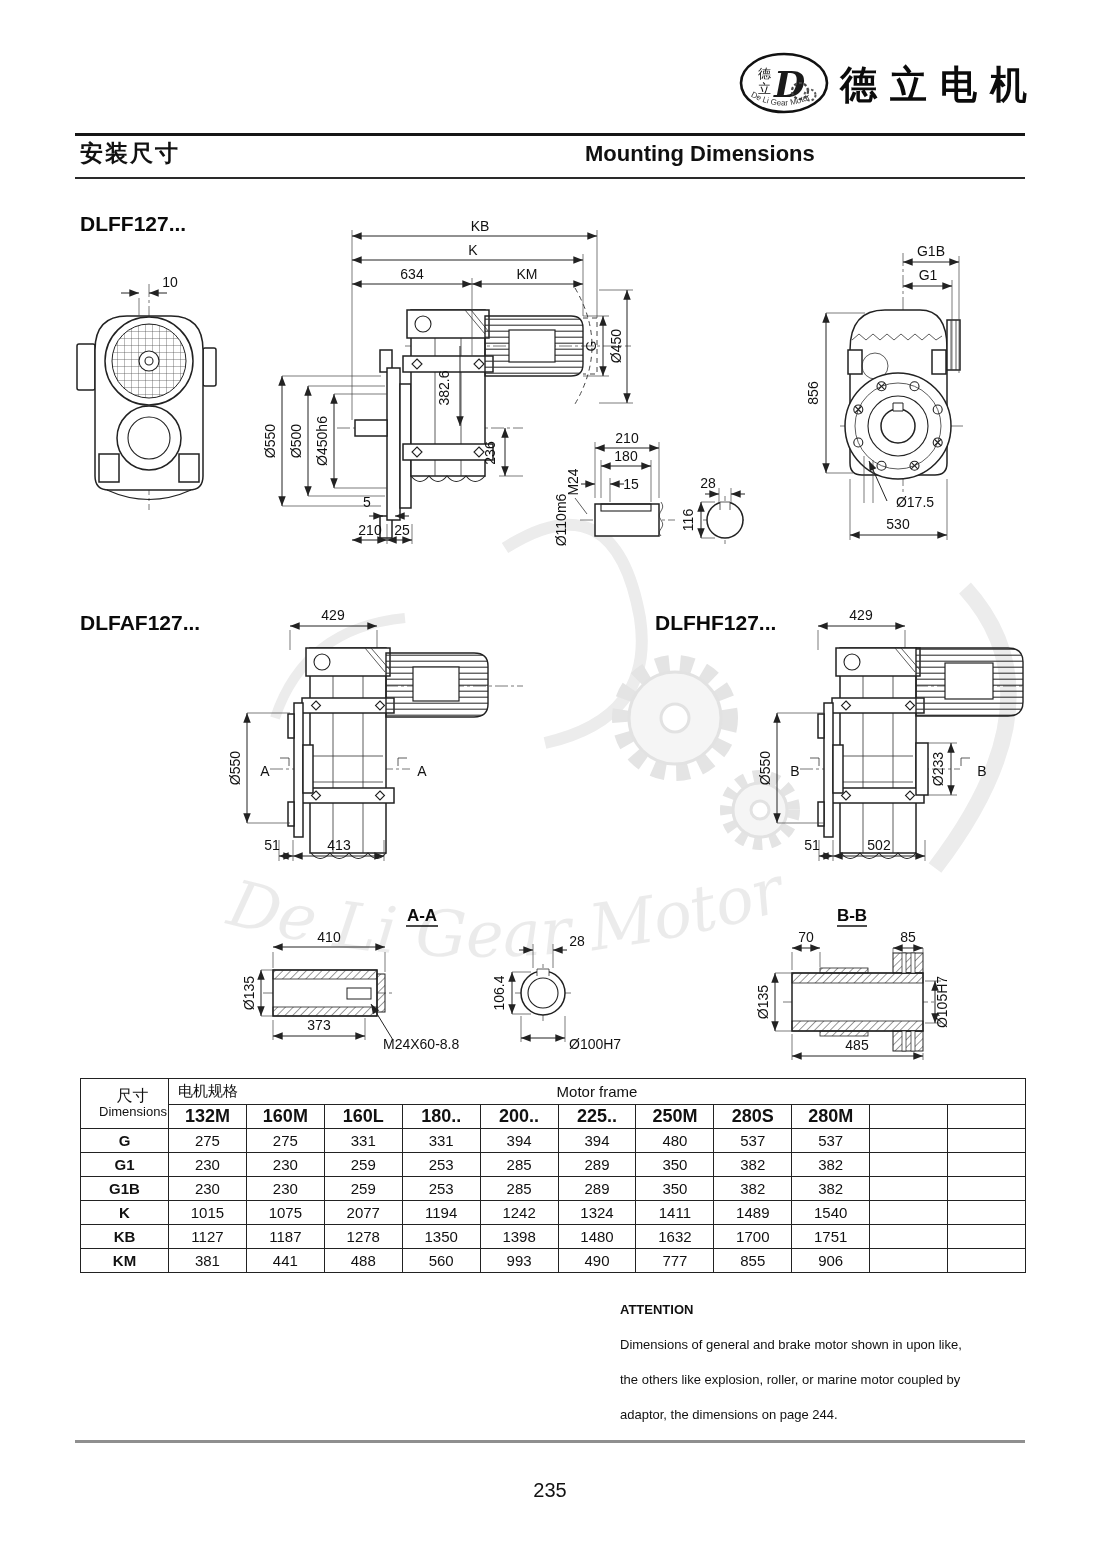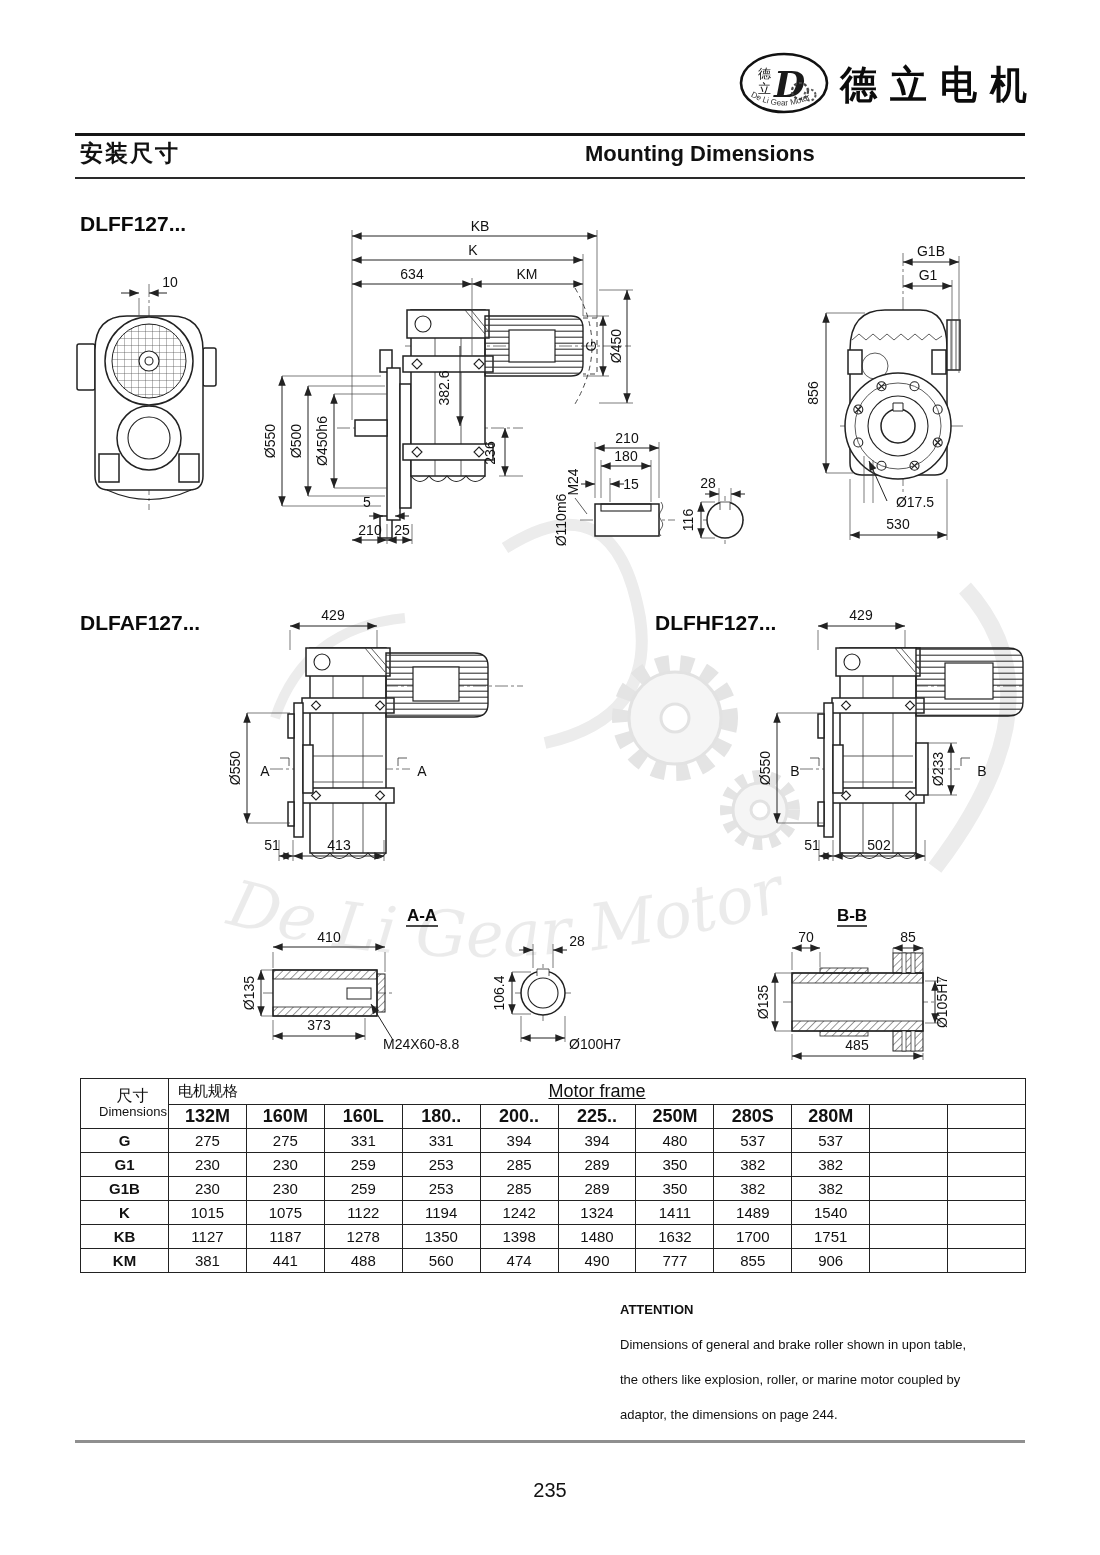--- a/index.html
+++ b/index.html
@@ -32,21 +32,21 @@
   
   .dims-table{position:absolute;left:80px;top:1078px;width:946px;border-collapse:collapse;
               table-layout:fixed;font:15px "Liberation Sans",sans-serif;}
   .dims-table td,.dims-table th{border:1.6px solid #222;height:23px;text-align:center;
               padding:0 2px;font-weight:normal;overflow:hidden;white-space:nowrap;}
   .dims-table .corner{line-height:1.15;padding-left:18px;}
   .dims-table .corner .cn{font-size:16px;}
   .dims-table .corner .en{font-size:13px;}
   .dims-table .grouphead{position:relative;height:25px;}
   .dims-table .grouphead .cn{position:absolute;left:9px;top:3px;font-size:15px;}
-  .dims-table .grouphead .en{font-size:18px;text-decoration:underline;}
+  .dims-table .grouphead .en{font-size:15px;}
   .dims-table .colhead{font-weight:bold;font-size:18px;}
   .dims-table .rowhead{font-weight:bold;}
   
   .notes-cn{position:absolute;left:80px;top:1292px;width:480px;font-size:16.5px;}
   .notes-en{position:absolute;left:620px;top:1292px;width:410px;font-size:13px;}
   .note-title{font-weight:normal;height:35px;line-height:35px;}
   .notes-en .note-title{font-weight:bold;}
   .note-line{height:35px;line-height:35px;white-space:nowrap;}
   
   .rule-bottom{position:absolute;left:75px;top:1440px;width:950px;height:2.5px;background:#8f8f8f;}
@@ -549,21 +549,21 @@
           <td>350</td>
           <td>382</td>
           <td>382</td>
           <td></td>
           <td></td>
         </tr>
         <tr>
           <td class="rowhead">K</td>
           <td>1015</td>
           <td>1075</td>
-          <td>1122</td>
+          <td>2077</td>
           <td>1194</td>
           <td>1242</td>
           <td>1324</td>
           <td>1411</td>
           <td>1489</td>
           <td>1540</td>
           <td></td>
           <td></td>
         </tr>
         <tr>
@@ -579,35 +579,35 @@
           <td>1751</td>
           <td></td>
           <td></td>
         </tr>
         <tr>
           <td class="rowhead">KM</td>
           <td>381</td>
           <td>441</td>
           <td>488</td>
           <td>560</td>
-          <td>474</td>
+          <td>993</td>
           <td>490</td>
           <td>777</td>
           <td>855</td>
           <td>906</td>
           <td></td>
           <td></td>
         </tr>
       </tbody>
   </table>
 
   <div class="notes-en">
     <div class="note-title">ATTENTION</div>
     <div>
-        <div class="note-line">Dimensions of general and brake roller shown in upon table,</div>
+        <div class="note-line">Dimensions of general and brake motor shown in upon like,</div>
         <div class="note-line">the others like explosion, roller, or marine motor coupled by</div>
         <div class="note-line">adaptor, the dimensions on page 244.</div>
       </div>
   </div>
 
   <div class="rule-bottom"></div>
   <div class="pageno">235</div>
 </div>
 
 </body></html>

